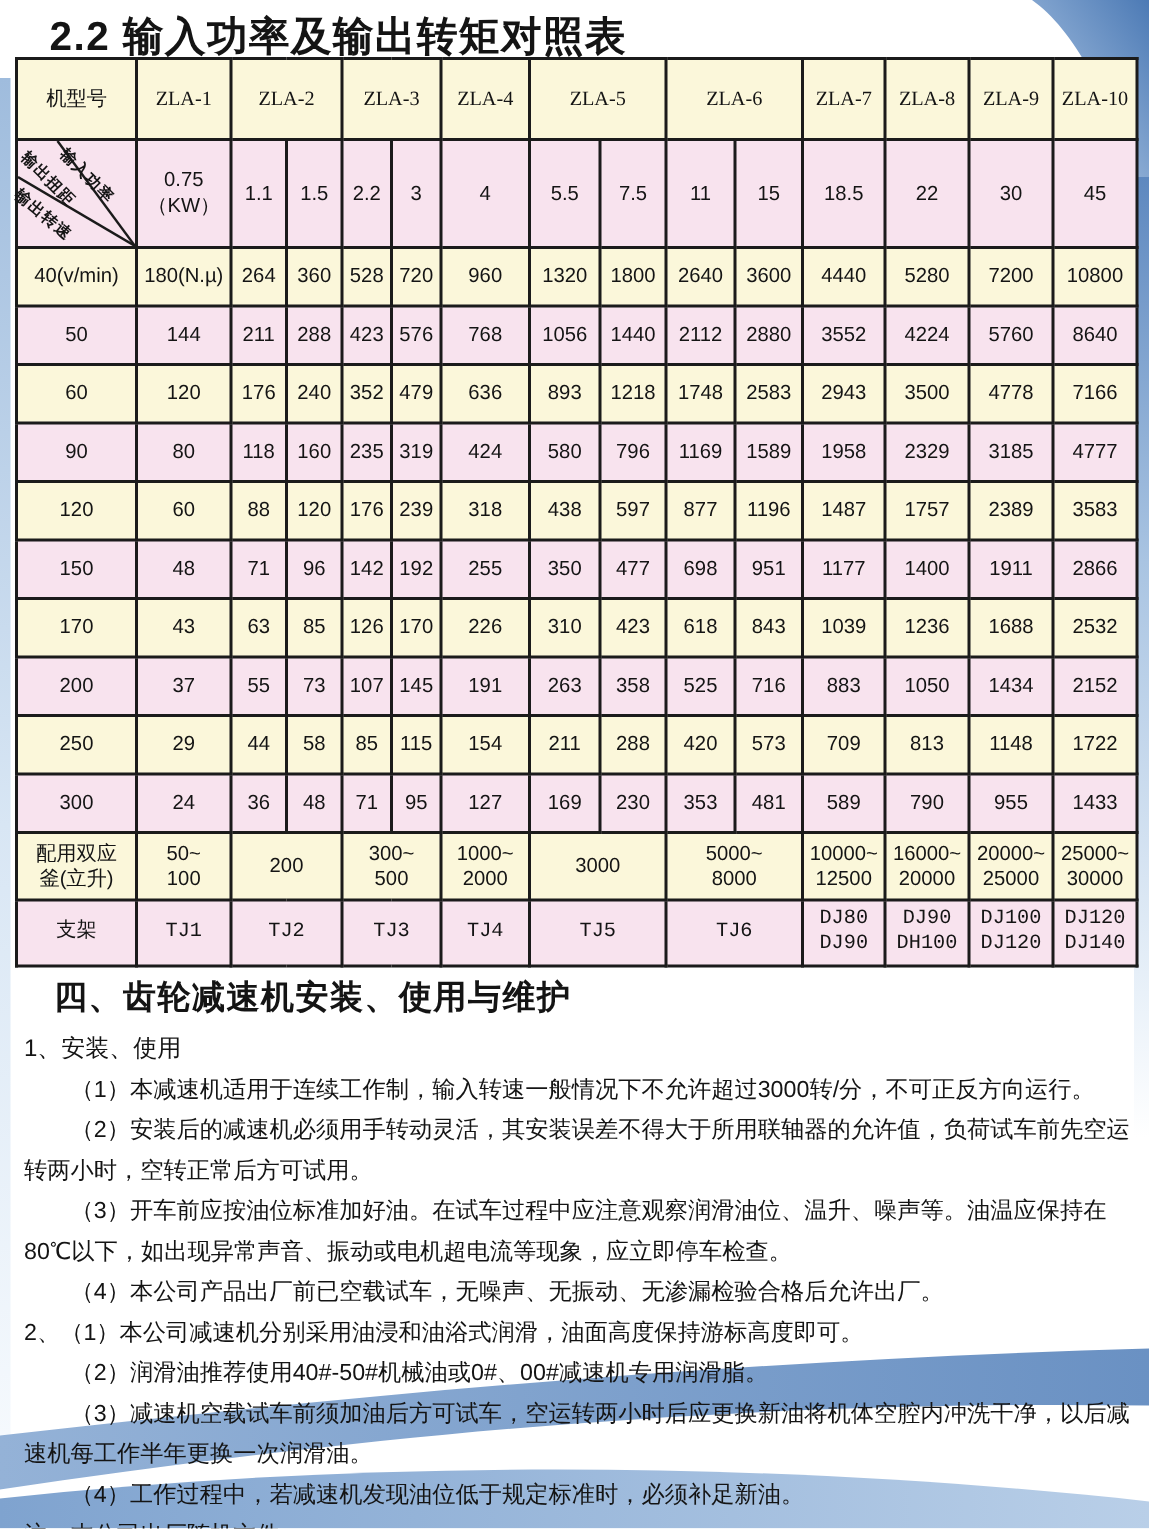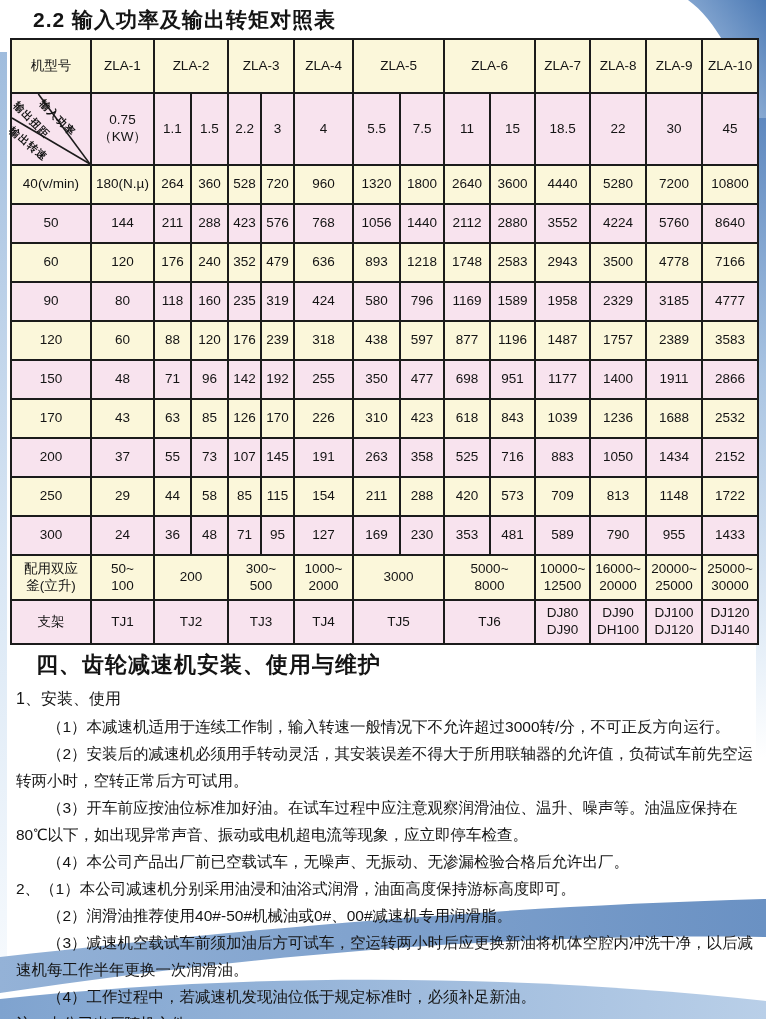--- a/index.html
+++ b/index.html
@@ -11,35 +11,35 @@
   
   #corner-decor { position:absolute; top:0; right:0; z-index:0; }
   #left-strip { position:absolute; left:0; top:52px; width:7px; height:905px; z-index:0;
     background:linear-gradient(180deg,#9fbcdd,#d8e6f4 55%,#f5f9fd); }
   #right-strip { position:absolute; right:0; top:118px; width:10px; height:640px; z-index:0;
     background:linear-gradient(180deg,#5e88bf,#a9c4e2 40%,#e9f1f9 85%,#ffffff); }
   #bottom-decor { position:absolute; left:0; bottom:0; z-index:1; }
 
   
   #main-title { position:absolute; left:33px; top:6px; z-index:2;
-    font-size:21px; font-weight:bold; letter-spacing:1px; }
+    font-size:27px; font-weight:bold; letter-spacing:1px; }
 
   
   #main-table { position:absolute; left:10px; top:38px; width:747px; z-index:2;
     border-collapse:collapse; table-layout:fixed; text-align:center;
     border:2px solid #1b1b1b; }
   #main-table td { border:2px solid #1b1b1b; white-space:pre-line;
     font-size:13.5px; padding:0; vertical-align:middle; line-height:1.25; }
   tr.cream td { background:var(--cream,#fbf7da); }
   tr.pink  td { background:var(--pink,#f8e3ee); }
-  tr.r-models { height:54px; }  tr.r-models td { font-size:14px; }
+  tr.r-models { height:54px; }  tr.r-models td { font-size:14px;font-family:Liberation Serif, serif; }
   tr.r-power  { height:72px; }
   tr.r-data   { height:39px; }  tr.r-data td { font-size:13.5px; }
   tr.r-kettle { height:45px;margin-left:20px; }  tr.r-kettle td { font-size:12.5px; }
-  tr.r-bracket{ height:44px; }  tr.r-bracket td { font-size:13.5px; }
+  tr.r-bracket{ height:44px;font-family:Liberation Mono, monospace; }  tr.r-bracket td { font-size:13.5px; }
   td.corner { position:relative; padding:0; }
   td.corner svg { position:absolute; inset:0; width:100%; height:100%; }
   .cl { position:absolute; font-size:10.5px; font-weight:bold; white-space:nowrap;
         transform-origin:left top; letter-spacing:1px; }
   .cl-a { left:34px; top:3px;  transform:rotate(45deg); }
   .cl-b { left:8px;  top:5px;  transform:rotate(45deg); }
   .cl-c { left:3px;  top:30px; transform:rotate(40deg); }
 
   
   #section { position:absolute; left:0; top:648px; width:766px; z-index:2; }

